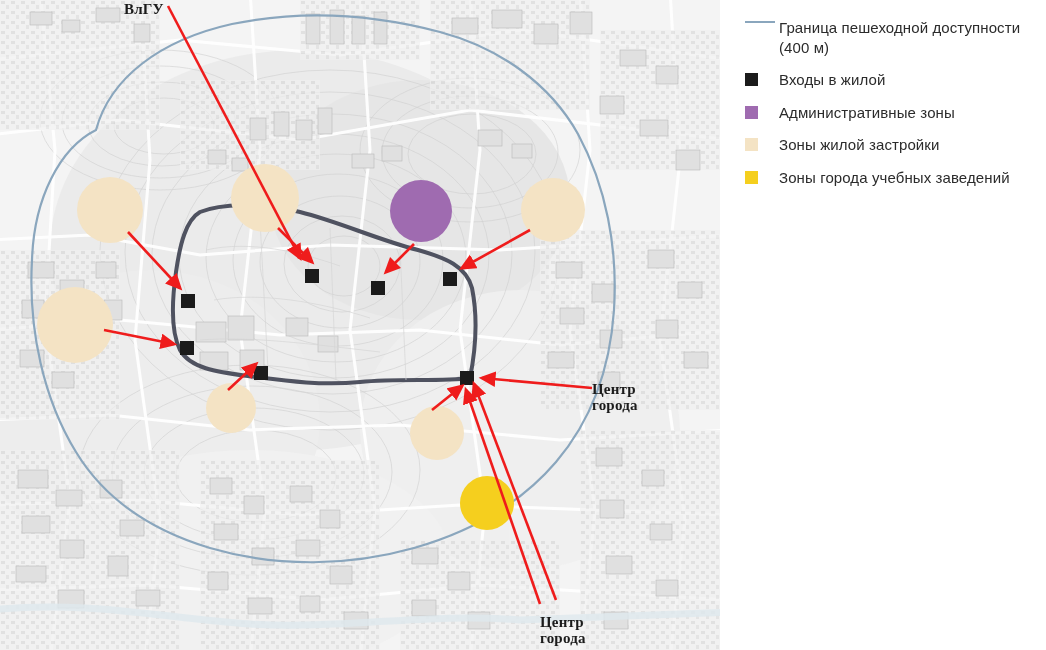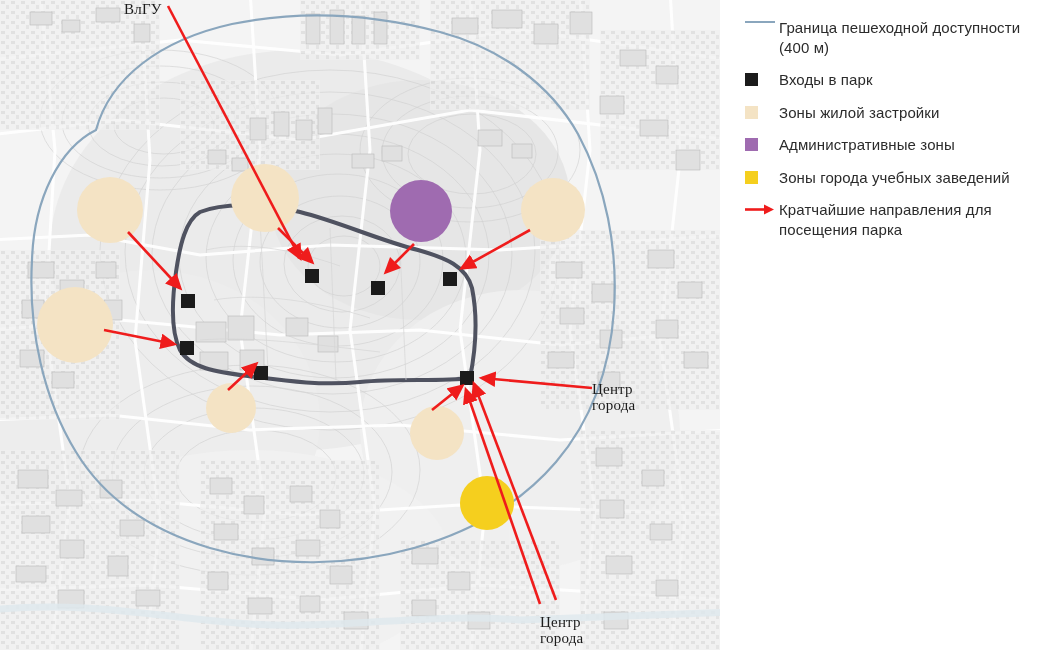--- a/index.html
+++ b/index.html
@@ -64,21 +64,21 @@
   .key-square.black { background: #1b1b1b; }
   .key-square.purple { background: #9f6bb0; }
   .key-square.beige { background: #f4e3c4; }
   .key-square.yellow { background: #f5cf1e; }
   .key-arrow { width: 30px; height: 13px; display: block; }
 
   
   .map-label {
     position: absolute;
     font-family: "Liberation Serif", serif;
-    font-weight: normal;
+    font-weight: bold;
     font-size: 15px;
     color: #1b1b1b;
     line-height: 1.05;
     letter-spacing: .2px;
     white-space: pre-line;
   }
   #label-vlgu { left: 124px; top: 2px; }
   #label-center-right { left: 592px; top: 382px; }
   #label-center-bottom { left: 540px; top: 615px; }
 </style>
@@ -330,47 +330,38 @@
       <span class="key-line thin"></span>
     </span>
     <span class="legend-label">Граница пешеходной доступности (400 м)</span>
   </div>
 
 
   <div class="legend-row">
     <span class="legend-key">
       <span class="key-square black"></span>
     </span>
-    <span class="legend-label">Входы в парк</span>
+    <span class="legend-label">Входы в жилой</span>
+  </div>
+
+  <div class="legend-row">
+    <span class="legend-key">
+      <span class="key-square purple"></span>
+    </span>
+    <span class="legend-label">Административные зоны</span>
   </div>
 
   <div class="legend-row">
     <span class="legend-key">
       <span class="key-square beige"></span>
     </span>
     <span class="legend-label">Зоны жилой застройки</span>
   </div>
 
   <div class="legend-row">
     <span class="legend-key">
-      <span class="key-square purple"></span>
-    </span>
-    <span class="legend-label">Административные зоны</span>
-  </div>
-
-  <div class="legend-row">
-    <span class="legend-key">
       <span class="key-square yellow"></span>
     </span>
     <span class="legend-label">Зоны города учебных заведений</span>
   </div>
 
-  <div class="legend-row">
-    <span class="legend-key">
-      <svg class="key-arrow" viewBox="0 0 30 13" xmlns="http://www.w3.org/2000/svg">
-        <line x1="0" y1="6.5" x2="20" y2="6.5" stroke="#ef1c1c" stroke-width="2.6"></line>
-        <path d="M19,1.5 L29,6.5 L19,11.5 Z" fill="#ef1c1c"></path>
-      </svg>
-    </span>
-    <span class="legend-label">Кратчайшие направления для посещения парка</span>
-  </div>
 
 </div>
 
 </body></html>

